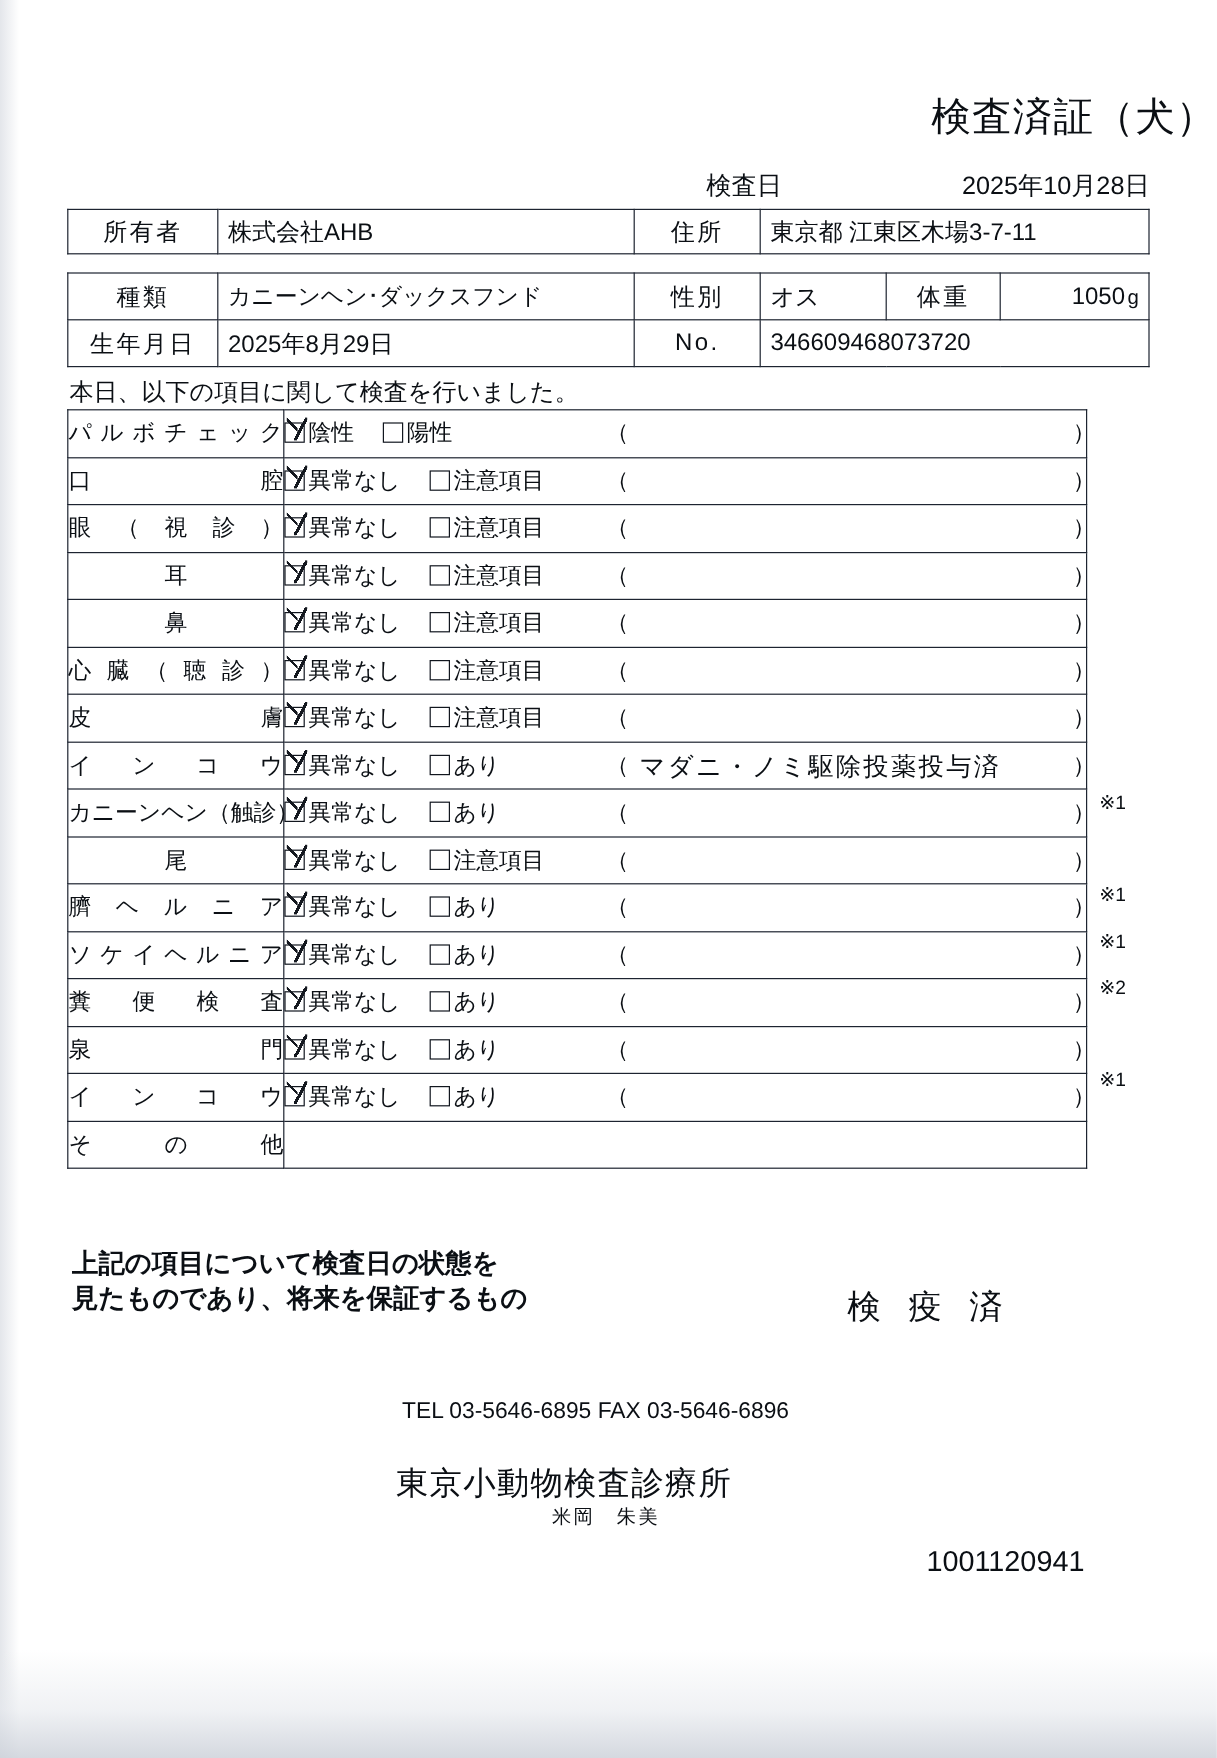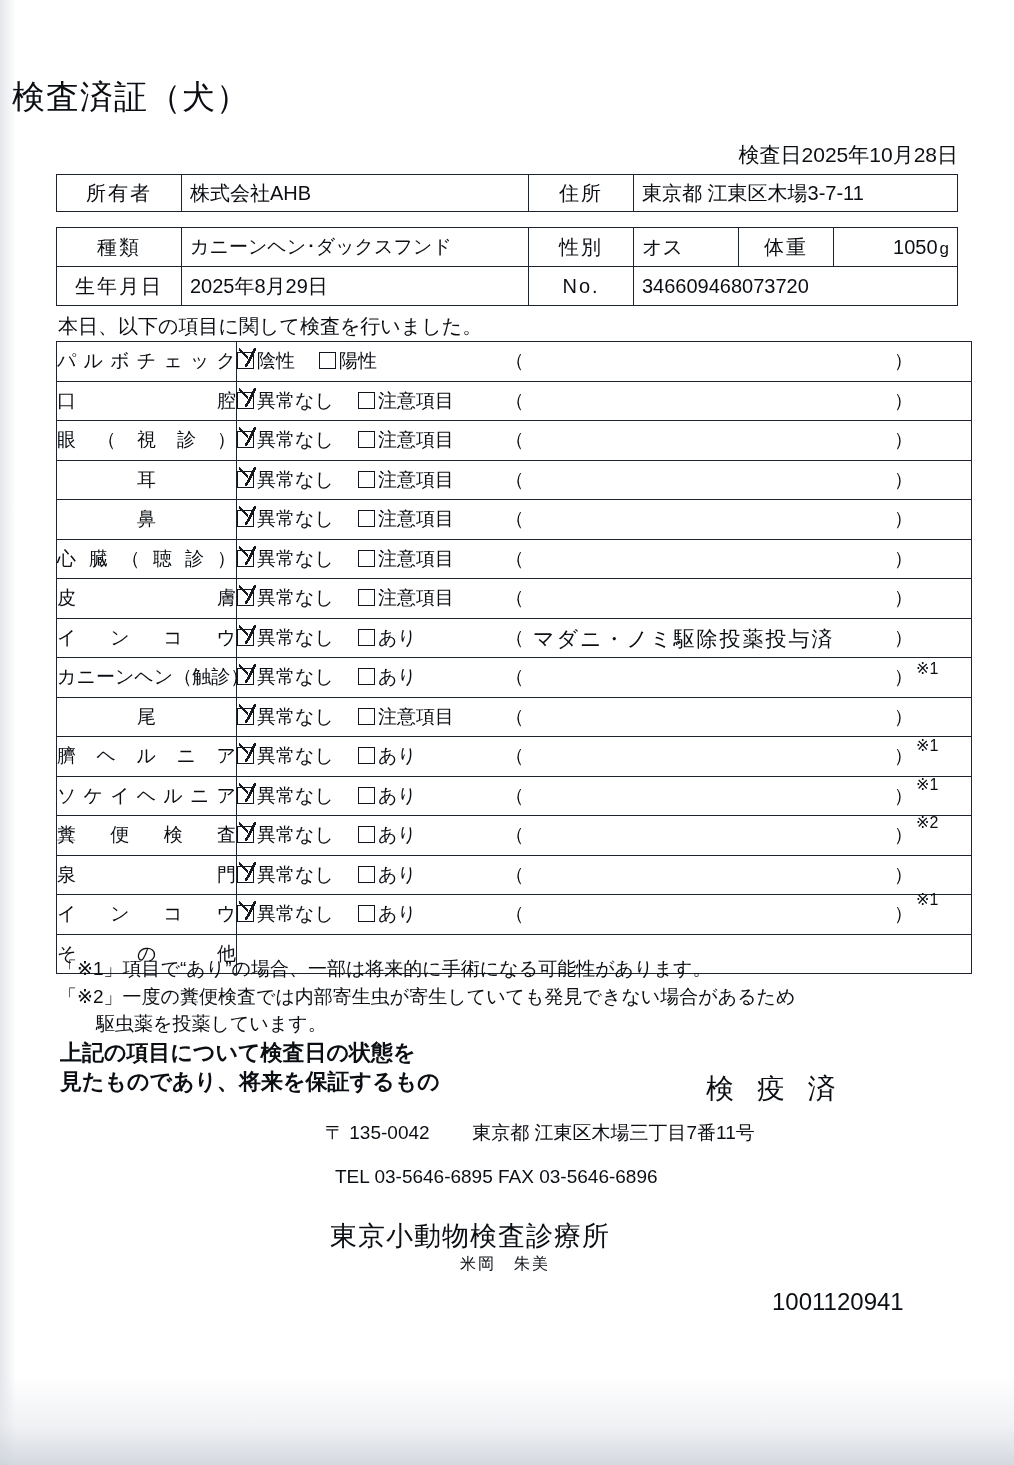--- a/index.html
+++ b/index.html
@@ -20,32 +20,32 @@
   .scan-shade-left{
     position:absolute;left:0;top:0;bottom:0;width:16px;
     background:linear-gradient(to right,rgba(200,205,214,.5),rgba(255,255,255,0));
     pointer-events:none;
   }
   .page{position:absolute;inset:0;}
 
   
   .title{
     position:absolute;left:0;right:0;top:75px;
-    text-align:left;
+    text-align:right;
     font-size:33px;letter-spacing:1px;font-weight:400;
     font-family:"DejaVu Serif","Liberation Serif",serif;
     padding-left:12px;
   }
   
   .examdate-row{
     position:absolute;left:56px;right:56px;top:141px;
     display:flex;justify-content:flex-end;align-items:baseline;
     font-size:21px;
   }
-  .examdate-label{}
+  .examdate-label{margin-right:150px;}
   .examdate-value{letter-spacing:0px;}
 
   
   .tbl{
     position:absolute;
     border-collapse:collapse;
     table-layout:fixed;
     background:#fff;
   }
   .tbl td{
@@ -69,21 +69,21 @@
   .right-num{text-align:right;padding-right:6px;}
   .unit{font-size:17px;padding-left:2px;}
 
   
   .intro{
     position:absolute;left:58px;top:313px;font-size:20px;
   }
 
   
   #checklist{
-    position:absolute;left:56px;top:341px;width:916px;
+    position:absolute;left:56px;top:341px;width:850px;
     border-collapse:collapse;table-layout:fixed;
   }
   #checklist td{
     border:1.5px solid #1d2430;
     height:38.5px;
     font-size:19px;
     padding:0;
     vertical-align:middle;
     white-space:nowrap;
   }
@@ -258,39 +258,28 @@
       </tbody>
   </table>
   <div class="marks-layer" id="marks-layer">
       <div class="mark" style="top: 659px;">※1</div>
       <div class="mark" style="top: 736px;">※1</div>
       <div class="mark" style="top: 774.5px;">※1</div>
       <div class="mark" style="top: 813px;">※2</div>
       <div class="mark" style="top: 890px;">※1</div>
     </div>
 
-  <div class="footnotes">
-    <div>「※1」項目で“あり”の場合、一部は将来的に手術になる可能性があります。</div>
-    <div>「※2」一度の糞便検査では内部寄生虫が寄生していても発見できない場合があるため</div>
-    <div class="indent">駆虫薬を投薬しています。</div>
-  </div>
 
   <div class="statement">
     <div>上記の項目について検査日の状態を</div>
     <div>見たものであり、将来を保証するもの</div>
   </div>
 
   <div class="stamp">検 疫 済</div>
 
-  <div class="addr">
-    <span class="zip">〒</span>
-    <span class="zip">135-0042</span>
-    <span class="sep"></span>
-    <span>東京都 江東区木場三丁目7番11号</span>
-  </div>
 
   <div class="tel">
     <span>TEL 03-5646-6895</span>
     <span class="sep"></span>
     <span>FAX 03-5646-6896</span>
   </div>
 
   <div class="clinic">東京小動物検査診療所</div>
   <div class="vet">米岡　朱美</div>
   <div class="docnum">1001120941</div>

